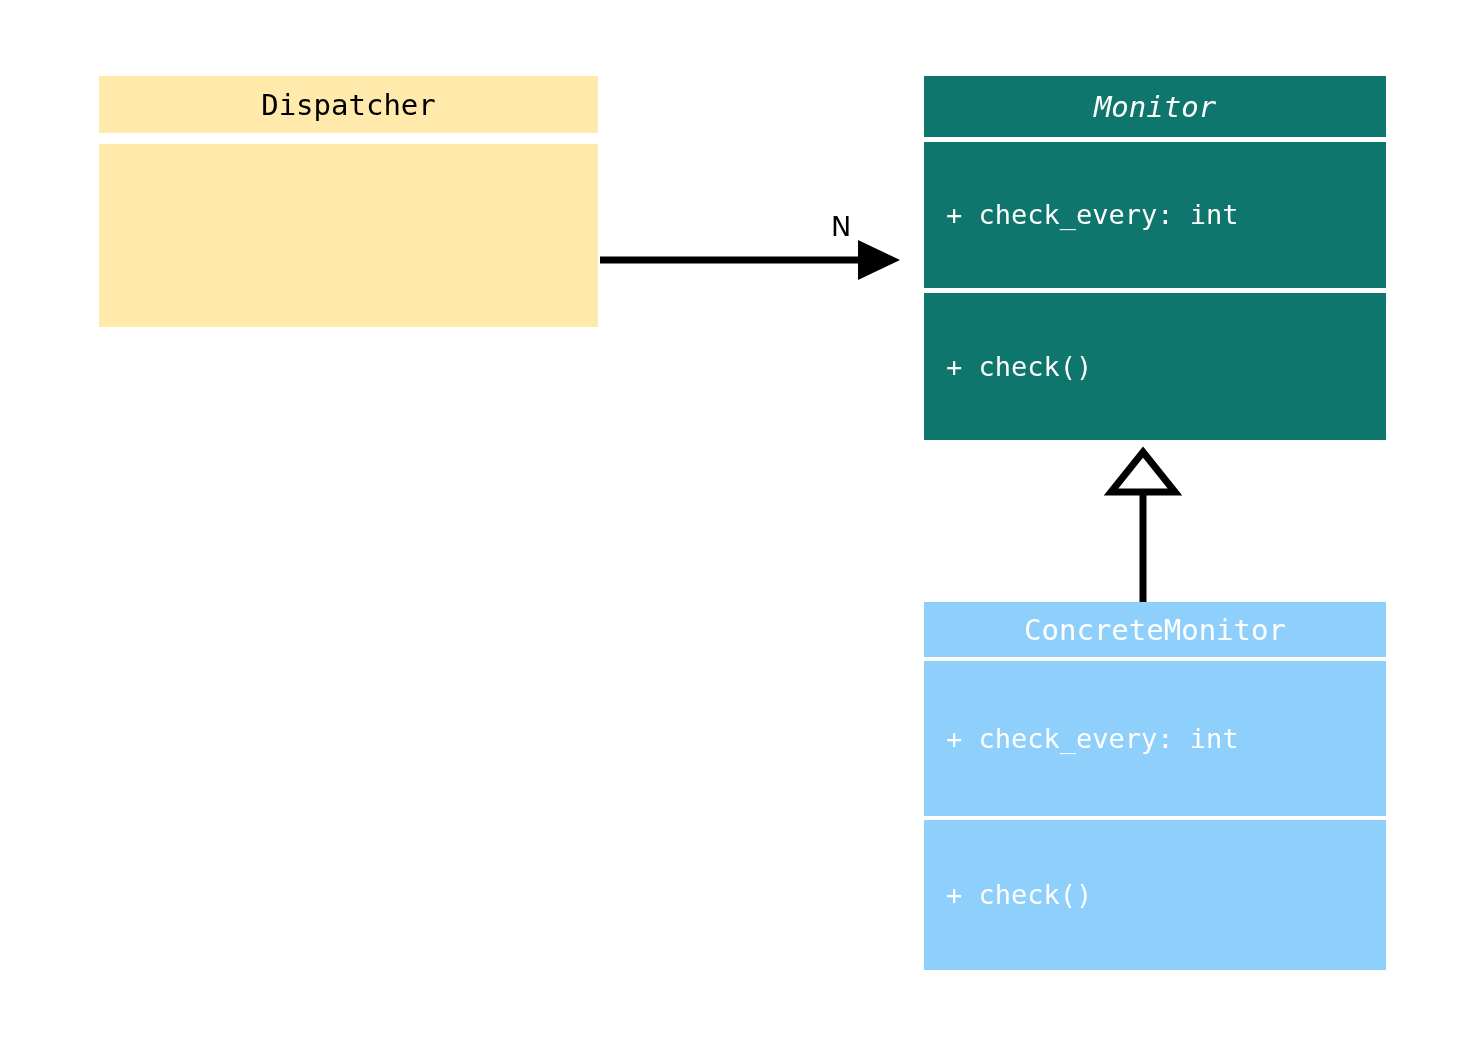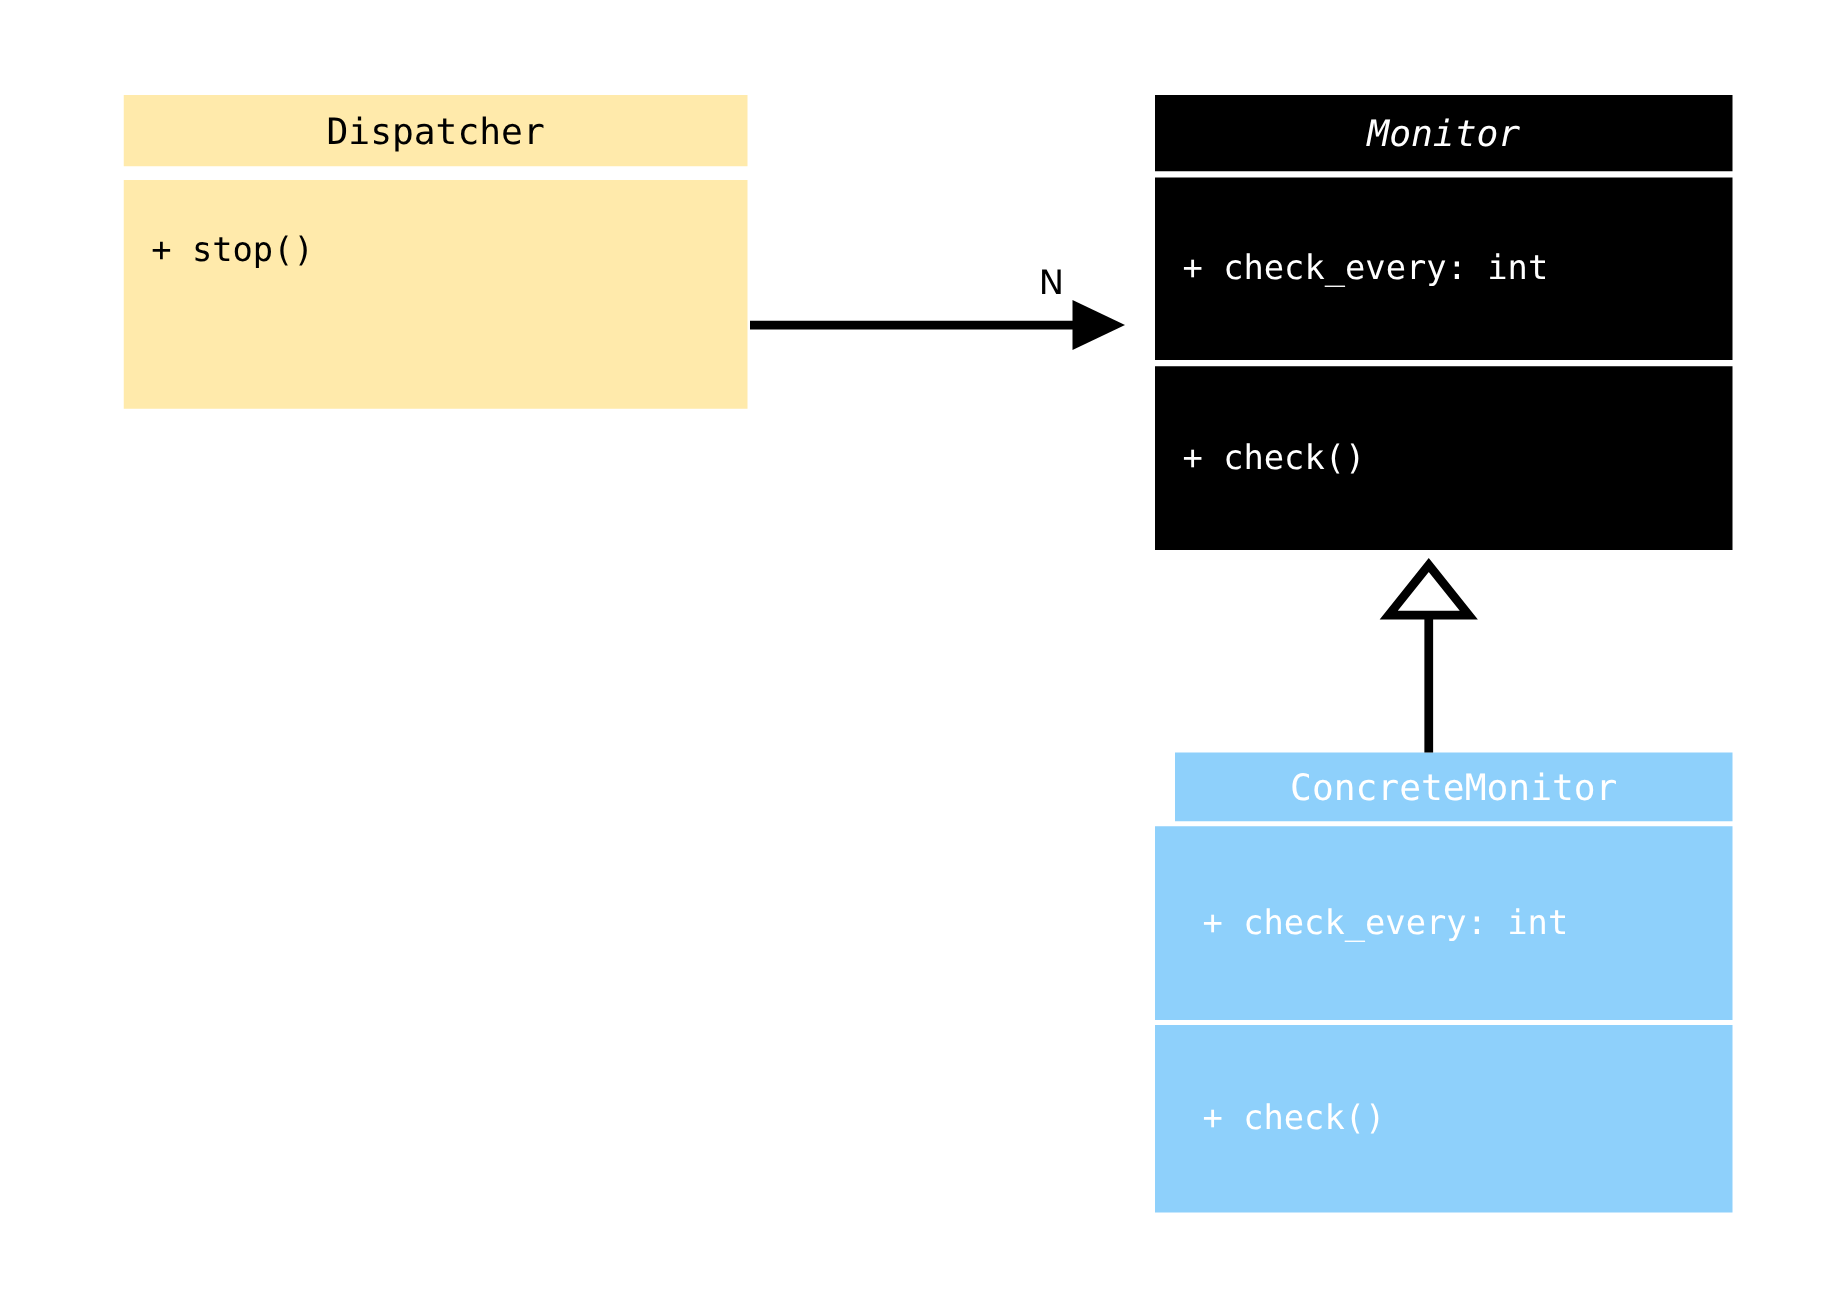--- a/index.html
+++ b/index.html
@@ -49,28 +49,28 @@
     line-height: 34px;
     white-space: pre;
   }
 
   
   .cls-dispatcher .uml-compartment { background: #ffeaab; }
   .cls-dispatcher .uml-title,
   .cls-dispatcher .uml-member { color: #000000; }
 
   
-  .cls-monitor .uml-compartment { background: #000000; }
+  .cls-monitor .uml-compartment { background: #0f766e; }
   .cls-monitor .uml-title,
   .cls-monitor .uml-member { color: #ffffff; }
 
   
   .cls-concrete .uml-compartment { background: #8ed0fb; }
   .cls-concrete .uml-title,
-  .cls-concrete .uml-member { color: #ffffff; margin-left: 16px; }
+  .cls-concrete .uml-member { color: #ffffff; }
 
   
   .edge-svg {
     position: absolute;
     left: 0;
     top: 0;
     width: 1463px;
     height: 1048px;
     pointer-events: none;
   }
@@ -85,21 +85,20 @@
 </head>
 <body>
 
 <div id="canvas">
 
   <div class="uml-class cls-dispatcher" style="left:76px; top:76px; width:522px; height:371px;">
     <div class="uml-compartment uml-title" style="height:57px;">Dispatcher</div>
     <div style="height:5px;"></div>
     <div style="height:6px;"></div>
     <div class="uml-compartment uml-members" style="height:183px; justify-content:flex-start; padding-top:40px;">
-      <div class="uml-member">+ stop()</div>
     </div>
   </div>
 
   <div class="uml-class cls-monitor" style="left:901px; top:76px; width:485px; height:364px;">
     <div class="uml-compartment uml-title abstract" style="height:61px;">Monitor</div>
     <div style="height:5px;"></div>
     <div class="uml-compartment uml-members" style="height:146px;">
       <div class="uml-member">+ check_every: int</div>
     </div>
     <div style="height:5px;"></div>

